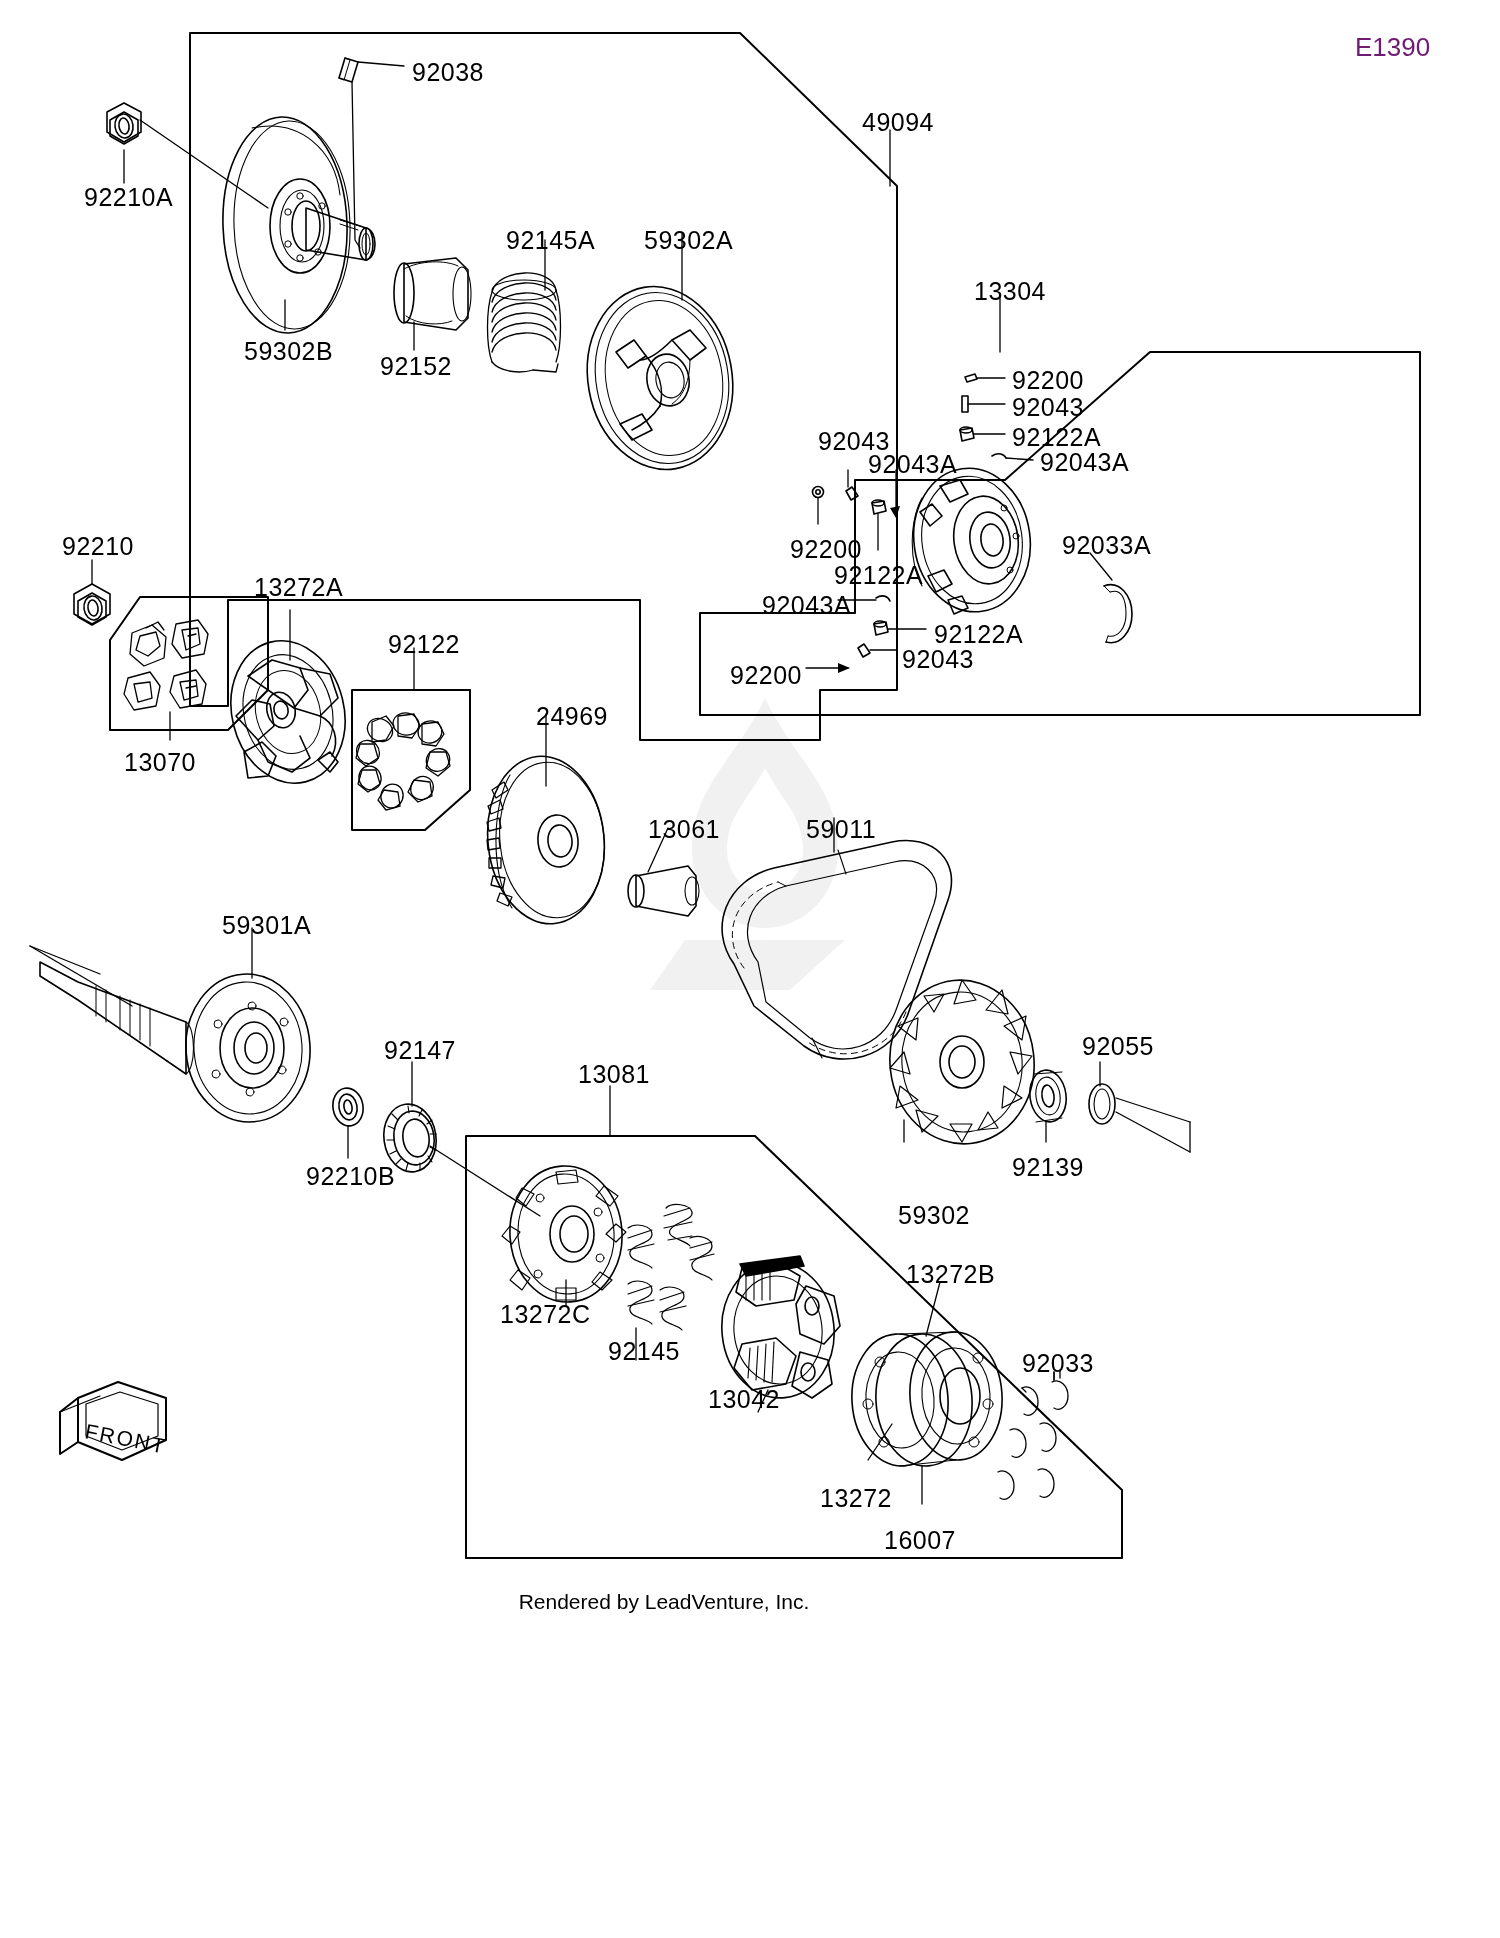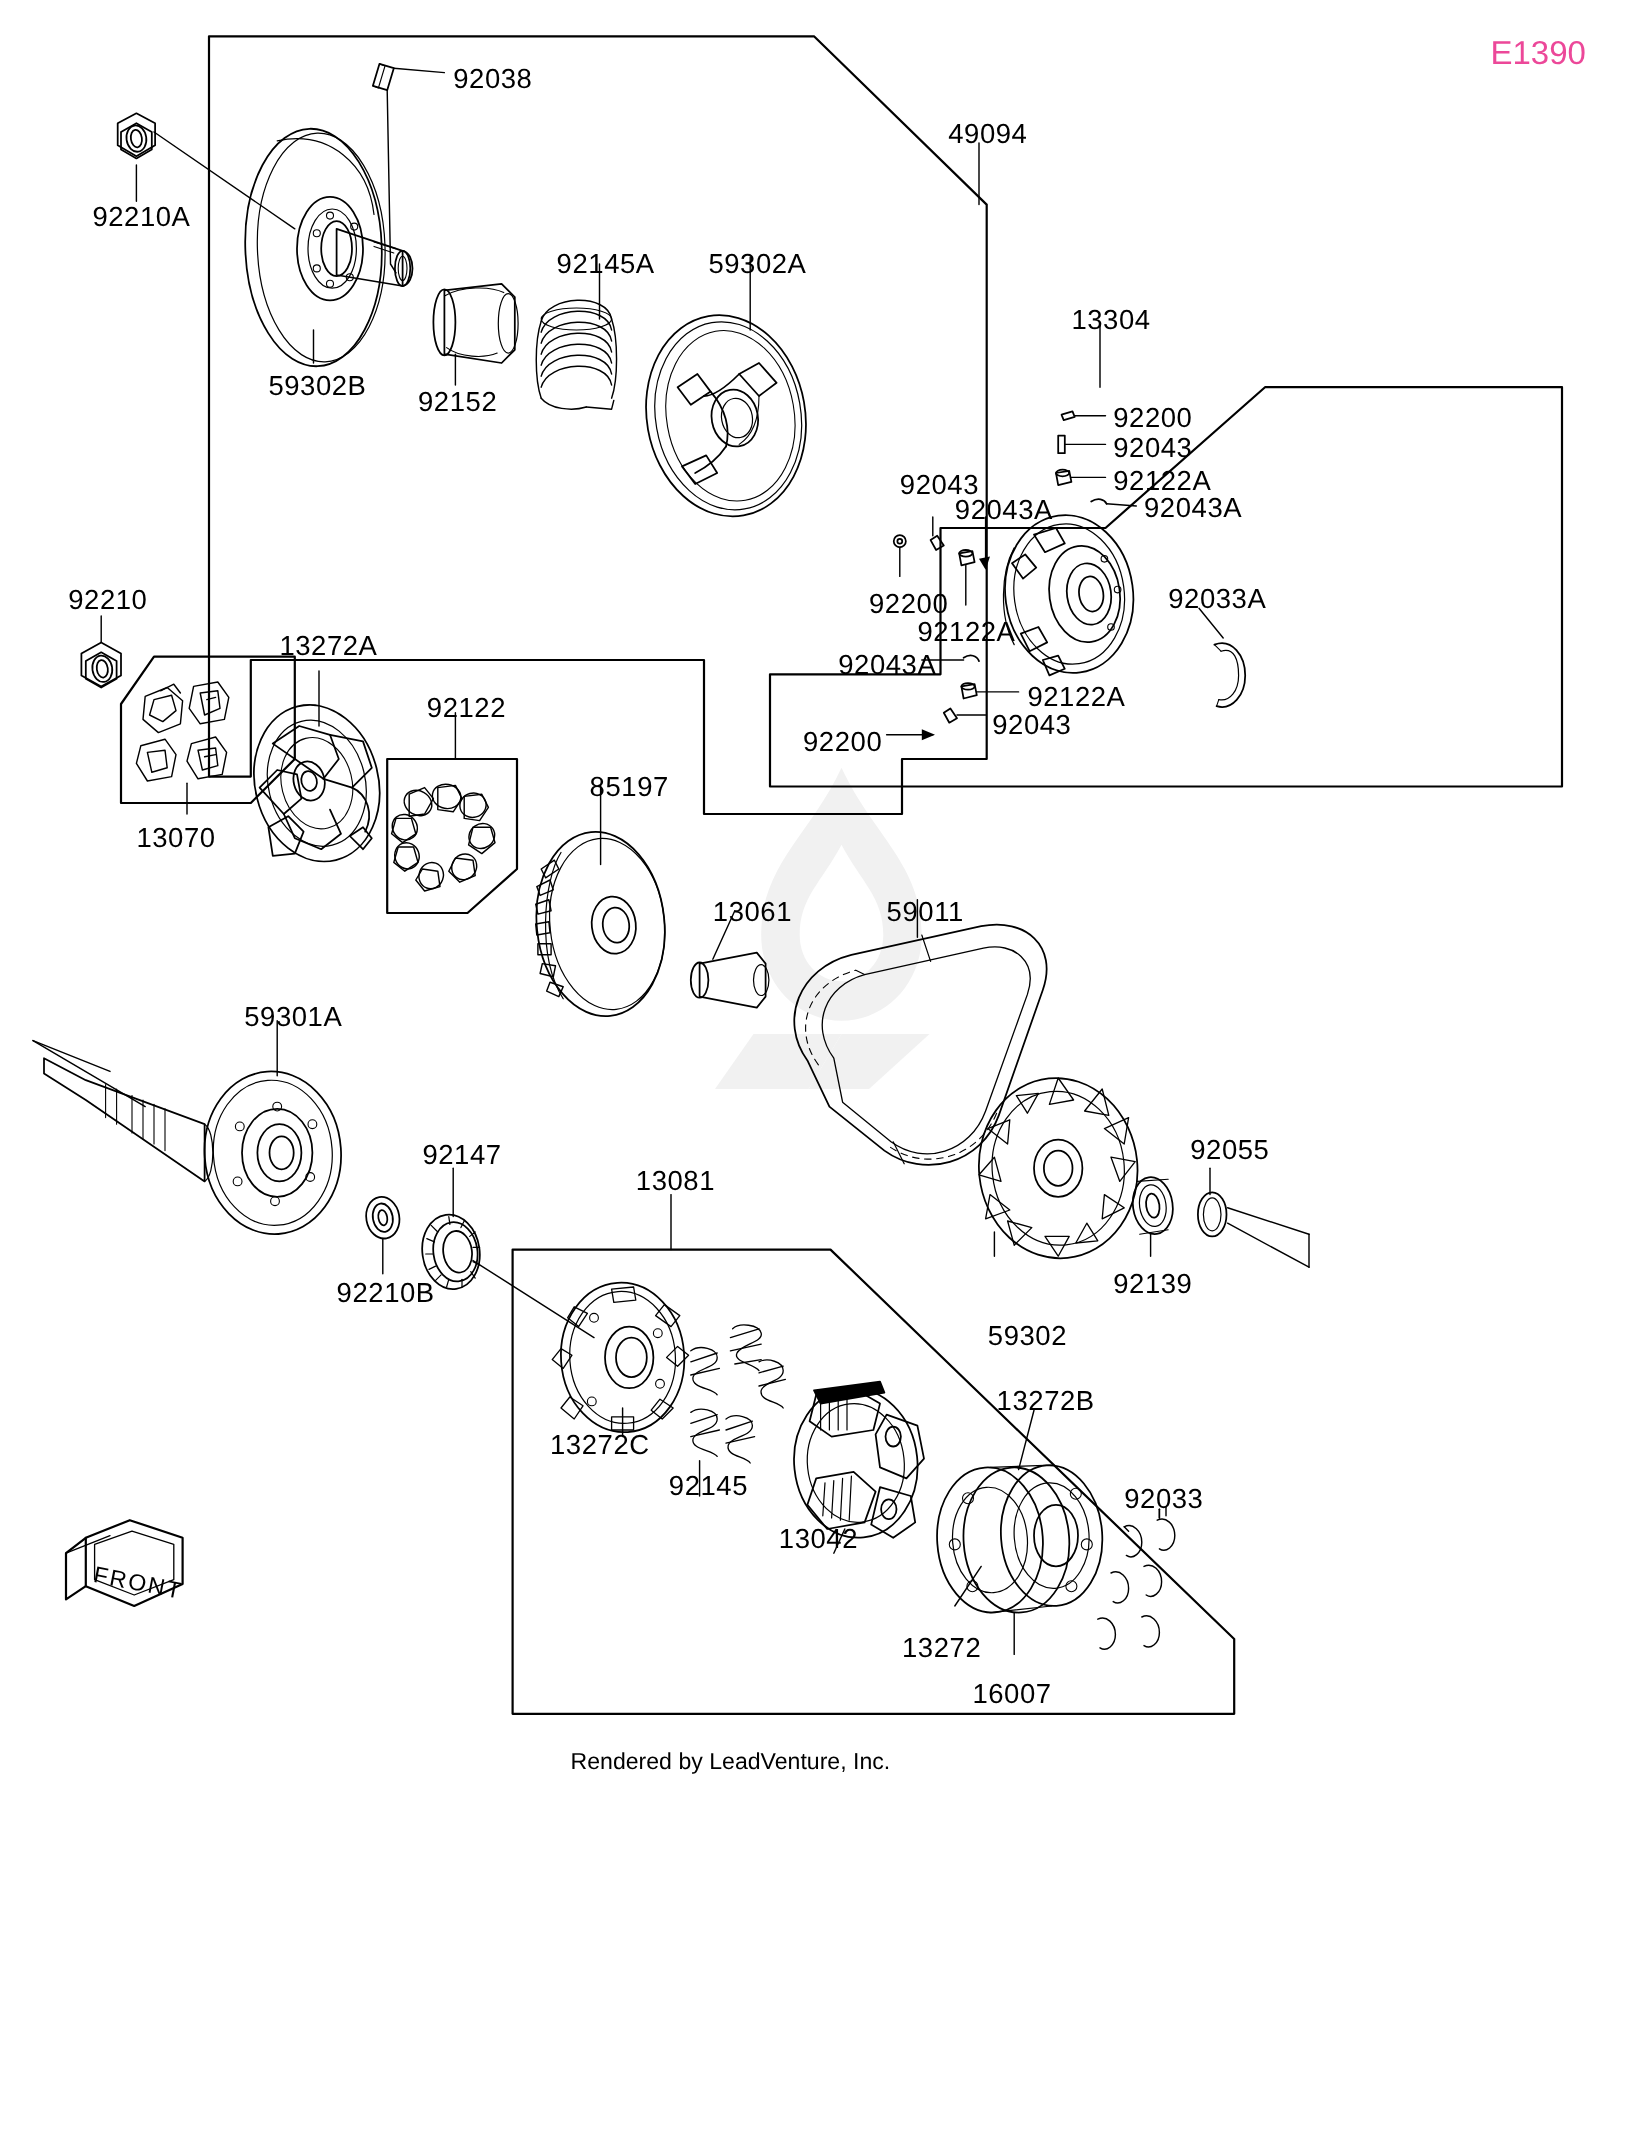--- a/index.html
+++ b/index.html
@@ -1,20 +1,20 @@
 <!DOCTYPE html>
 <html><head>
 <meta charset="utf-8">
 <style>
   html,body{margin:0;padding:0;background:#ffffff;}
   body{width:1500px;height:1938px;position:relative;font-family:"Liberation Sans",sans-serif;overflow:hidden;}
   #stage{position:absolute;inset:0;}
   svg#art{position:absolute;left:0;top:0;width:1500px;height:1938px;}
   .lbl{position:absolute;font-family:"Liberation Sans",sans-serif;font-size:25px;color:#000;white-space:nowrap;letter-spacing:.5px;}
-  .diagcode{position:absolute;font-size:30px;color:#ec4899;}
+  .diagcode{position:absolute;font-size:26px;color:#701a75;}
   .credit{position:absolute;left:0;width:1328px;text-align:center;font-size:21px;color:#000;}
   .wm{position:absolute;color:#efefef;font-size:46px;letter-spacing:17px;font-family:"Liberation Sans",sans-serif;user-select:none;}
   .wmlogo{position:absolute;color:#f0f0f0;}
   .frontbox{position:absolute;}
 </style>
 </head>
 <body>
 
 <div id="stage">
 
@@ -530,21 +530,21 @@
   <div class="lbl" style="left:1062px;top:531px;">92033A</div>
   <div class="lbl" style="left:762px;top:591px;">92043A</div>
   <div class="lbl" style="left:934px;top:620px;">92122A</div>
   <div class="lbl" style="left:902px;top:645px;">92043</div>
   <div class="lbl" style="left:730px;top:661px;">92200</div>
 
   <div class="lbl" style="left:62px;top:532px;">92210</div>
   <div class="lbl" style="left:254px;top:573px;">13272A</div>
   <div class="lbl" style="left:388px;top:630px;">92122</div>
   <div class="lbl" style="left:124px;top:748px;">13070</div>
-  <div class="lbl" style="left:536px;top:702px;">85197</div>
+  <div class="lbl" style="left:536px;top:702px;">24969</div>
   <div class="lbl" style="left:648px;top:815px;">13061</div>
   <div class="lbl" style="left:806px;top:815px;">59011</div>
   <div class="lbl" style="left:222px;top:911px;">59301A</div>
   <div class="lbl" style="left:1082px;top:1032px;">92055</div>
   <div class="lbl" style="left:384px;top:1036px;">92147</div>
   <div class="lbl" style="left:578px;top:1060px;">13081</div>
   <div class="lbl" style="left:898px;top:1153px;margin-top:48px;">59302</div>
   <div class="lbl" style="left:1012px;top:1153px;">92139</div>
   <div class="lbl" style="left:306px;top:1162px;">92210B</div>
   <div class="lbl" style="left:500px;top:1300px;">13272C</div>

